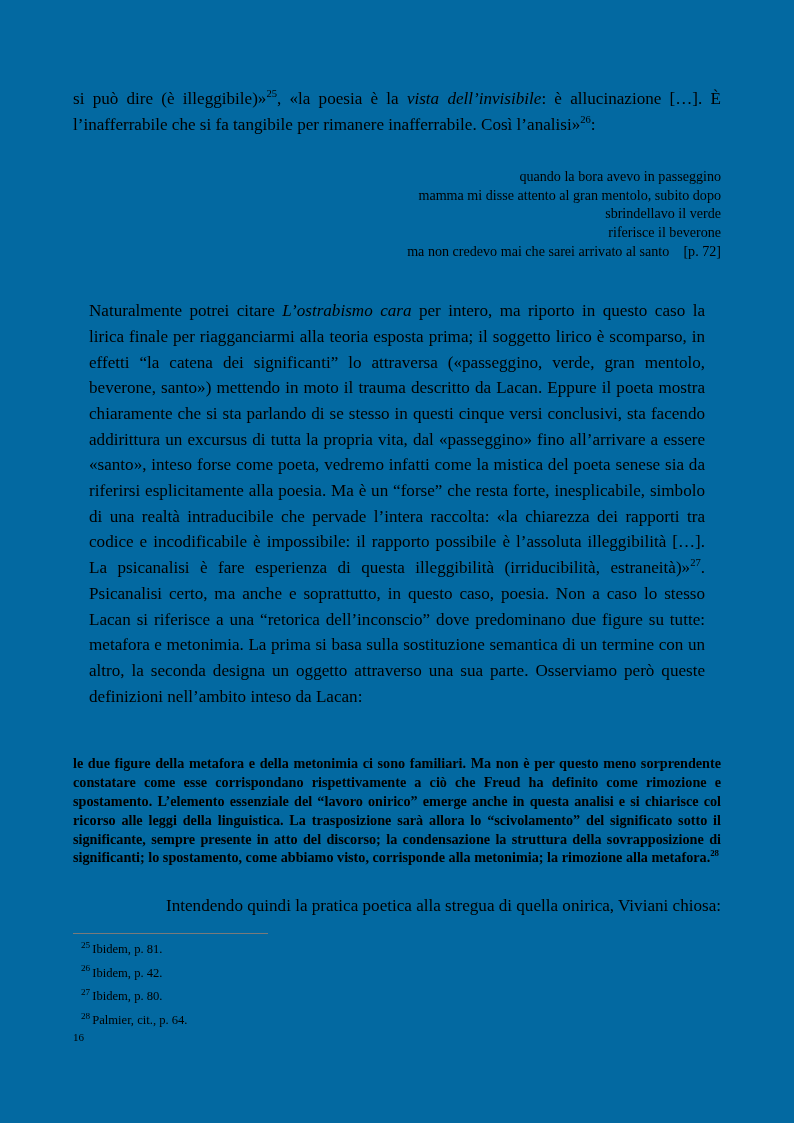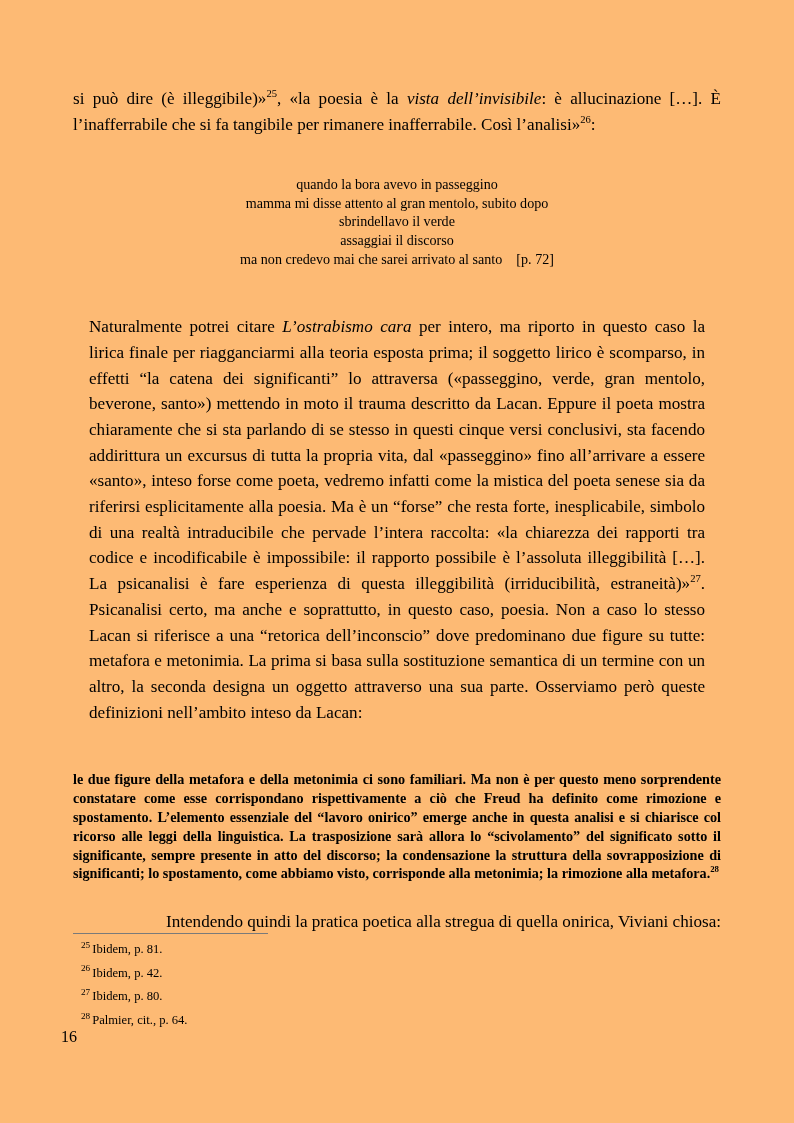--- a/index.html
+++ b/index.html
@@ -8,21 +8,21 @@
     background: #ffffff;
   }
   body {
     font-family: "Liberation Serif", "DejaVu Serif", serif;
     color: #000000;
   }
   .page {
     position: relative;
     width: 794px;
     height: 1123px;
-    background: #fdba74;
+    background: #0369a1;
     overflow: hidden;
     box-sizing: border-box;
   }
   .content {
     position: absolute;
     left: 73px;
     top: 86px;
     width: 648px;
   }
 
@@ -30,25 +30,25 @@
   .lead {
     font-size: 17.1px;
     line-height: 25.6px;
     text-align: justify;
     text-justify: inter-word;
     margin: 0;
   }
 
   
   .verse {
-    margin: 8px;
+    margin: 0;
     padding: 0;
     font-size: 14.1px;
     line-height: 18.6px;
-    text-align: center;
+    text-align: right;
   }
   .verse .vline { display: block; white-space: pre; }
   .verse-gap-top { height: 30px; }
 
   
   .body-par {
     font-size: 17.1px;
     line-height: 25.7px;
     text-align: justify;
     text-justify: inter-word;
@@ -98,23 +98,23 @@
   .fn-line .fn-num {
     font-size: 9.2px;
     vertical-align: super;
     line-height: 0;
     margin-right: 2px;
   }
 
   
   .page-number {
     position: absolute;
-    left: 61px;
+    left: 73px;
     top: 1028px;
-    font-size: 16px;
+    font-size: 11px;
     line-height: 18px;
   }
 
   sup.note {
     font-size: 0.62em;
     vertical-align: super;
     line-height: 0;
   }
   i, .it { font-style: italic; }
 </style>
@@ -126,21 +126,21 @@
   <div class="content">
 
     <p class="lead"><span>si può dire (è illeggibile)»</span><sup class="note">25</sup><span>, «la poesia è la </span><i class="it">vista dell’invisibile</i><span>: è allucinazione […].</span> <span>È l’inafferrabile che si fa tangibile per rimanere inafferrabile. Così l’analisi»</span><sup class="note">26</sup><span>:</span></p>
 
     <div class="verse-gap-top"></div>
 
     <div class="verse">
       <span class="vline">quando la bora avevo in passeggino</span>
       <span class="vline">mamma mi disse attento al gran mentolo, subito dopo</span>
       <span class="vline">sbrindellavo il verde</span>
-      <span class="vline">assaggiai il discorso</span>
+      <span class="vline">riferisce il beverone</span>
       <span class="vline">ma non credevo mai che sarei arrivato al santo    [p. 72]</span>
     </div>
 
     <div class="par-gap"></div>
 
     <p class="body-par"><span>Naturalmente potrei citare </span><i class="it">L’ostrabismo cara</i><span> per intero, ma riporto in questo caso la lirica finale per riagganciarmi alla teoria esposta prima; il soggetto lirico è scomparso, in effetti “la catena dei significanti” lo attraversa («passeggino, verde, gran mentolo, beverone, santo») mettendo in moto il trauma descritto da Lacan. Eppure il poeta mostra chiaramente che si sta parlando di se stesso in questi cinque versi conclusivi, sta facendo addirittura  un excursus  di tutta la propria vita, dal «passeggino» fino all’arrivare a essere «santo», inteso forse come poeta, vedremo infatti come la mistica del poeta senese sia da riferirsi esplicitamente alla poesia. Ma è un “forse” che resta forte, inesplicabile, simbolo di una realtà intraducibile che pervade l’intera raccolta: «la chiarezza dei rapporti tra codice e incodificabile è impossibile: il rapporto possibile è l’assoluta illeggibilità […]. La psicanalisi è fare esperienza di questa illeggibilità (irriducibilità, estraneità)»</span><sup class="note">27</sup><span>. Psicanalisi certo, ma anche e soprattutto, in questo caso, poesia. Non a caso lo stesso Lacan si riferisce a una “retorica dell’inconscio” dove predominano due figure su tutte: metafora e metonimia. La prima si basa sulla sostituzione semantica di un termine con un altro, la seconda designa un oggetto attraverso una sua parte.  Osserviamo però queste definizioni nell’ambito inteso da Lacan:</span></p>
 
     <div class="bq-gap-top"></div>
 
     <p class="blockquote"><span>le due figure della metafora e della metonimia ci sono familiari. Ma non è per questo meno sorprendente constatare come esse corrispondano  rispettivamente a ciò che Freud ha definito come rimozione e spostamento. L’elemento essenziale del “lavoro onirico” emerge anche in questa analisi e si chiarisce col ricorso alle leggi della linguistica. La trasposizione sarà allora lo “scivolamento” del significato sotto il significante, sempre presente in atto del discorso; la condensazione la struttura della sovrapposizione di significanti; lo spostamento, come abbiamo visto, corrisponde alla metonimia; la rimozione alla metafora.</span><sup class="note">28</sup></p>

